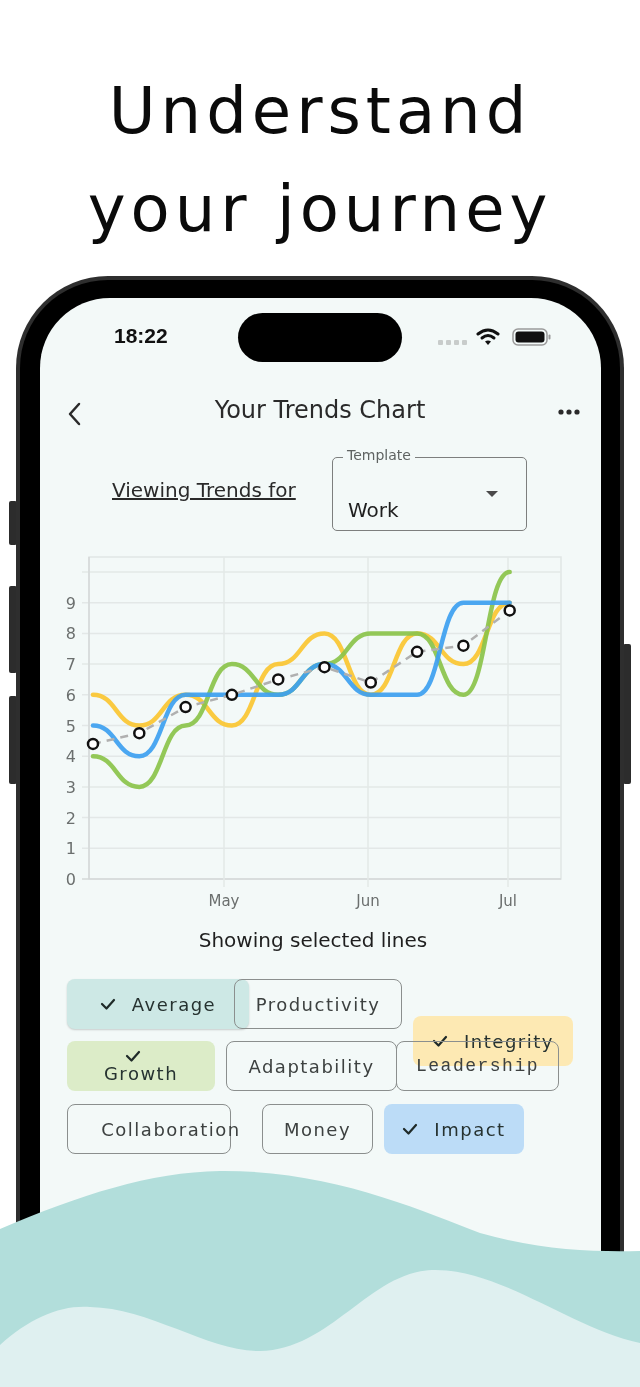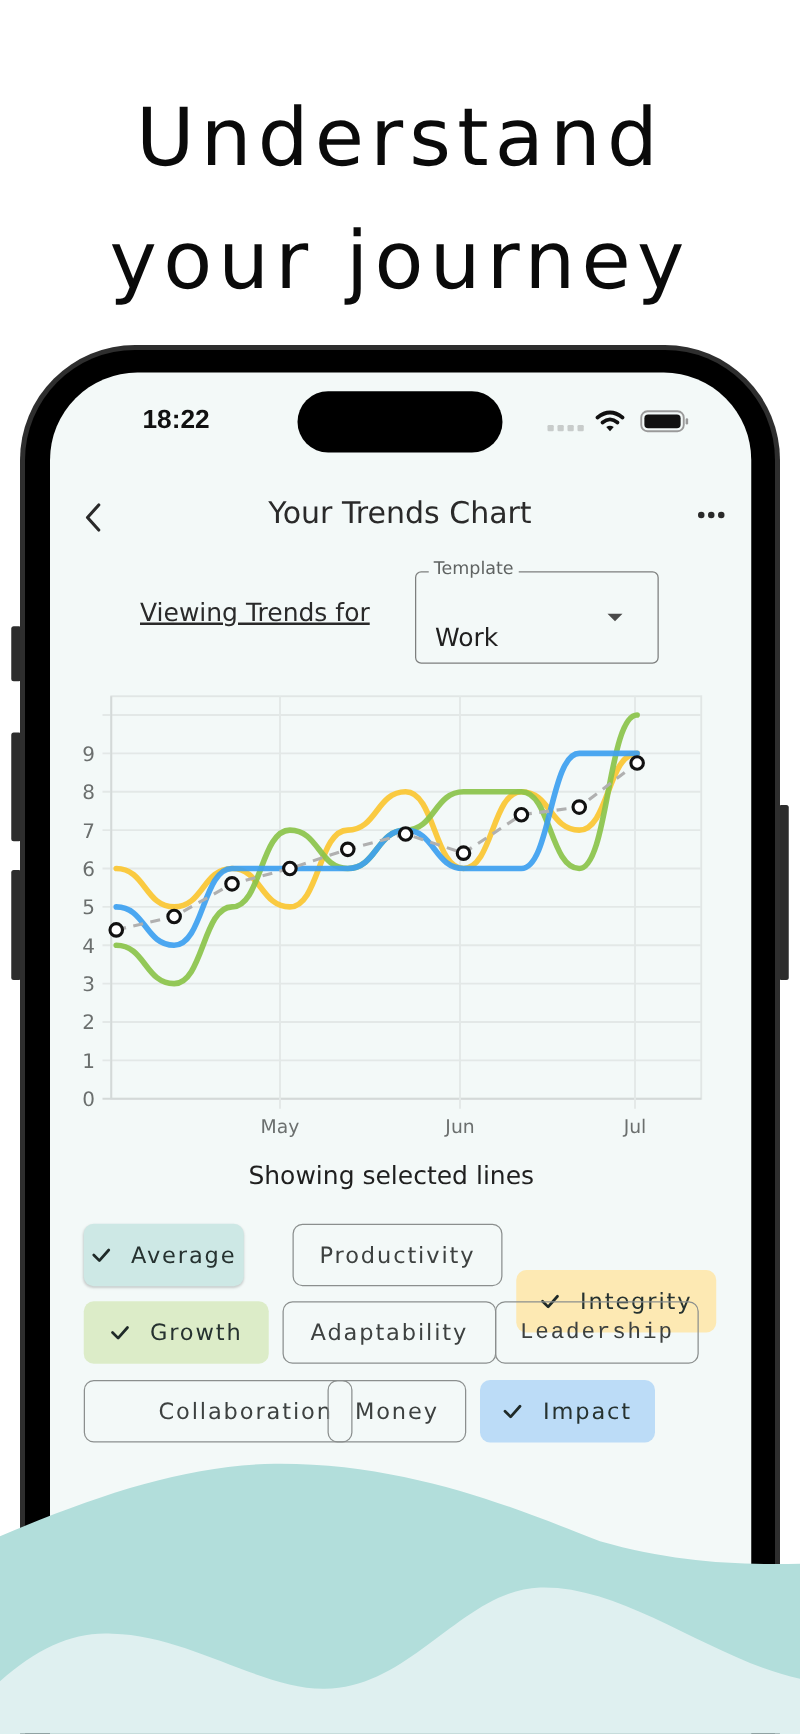--- a/index.html
+++ b/index.html
@@ -183,48 +183,48 @@
     <circle cx="324.5" cy="667.17" r="5" fill="#ffffff" stroke="#111" stroke-width="2.5"></circle>
     <circle cx="370.79999999999995" cy="682.52" r="5" fill="#ffffff" stroke="#111" stroke-width="2.5"></circle>
     <circle cx="417.09999999999997" cy="651.8199999999999" r="5" fill="#ffffff" stroke="#111" stroke-width="2.5"></circle>
     <circle cx="463.4" cy="645.6800000000001" r="5" fill="#ffffff" stroke="#111" stroke-width="2.5"></circle>
     <circle cx="509.7" cy="610.375" r="5" fill="#ffffff" stroke="#111" stroke-width="2.5"></circle>
   </svg>
 
 <div class="showing-label">Showing selected lines</div>
 
 <div id="chips">
-    <div class="chip selected" style="left: 67px; top: 979px; width: 128px; background: rgb(205, 232, 229); box-shadow: rgba(0, 0, 0, 0.18) 0px 1px 2px;">
+    <div class="chip selected" style="left: 67px; top: 979px; width: 182px; background: rgb(205, 232, 229); box-shadow: rgba(0, 0, 0, 0.18) 0px 1px 2px;">
       <svg class="check" viewBox="0 0 16 14">
         <path d="M2 7 L6.5 11.5 L14 3" fill="none" stroke="#1f2a28" stroke-width="2.2" stroke-linecap="round" stroke-linejoin="round"></path>
       </svg>
       <span>Average</span>
     </div>
     <div class="chip" style="left: 234px; top: 979px; width: 168px; justify-content: center;">
       <span>Productivity</span>
     </div>
     <div class="chip selected" style="left: 413px; top: 979px; width: 160px; background: rgb(253, 233, 179); margin-top: 37px;">
       <svg class="check" viewBox="0 0 16 14">
         <path d="M2 7 L6.5 11.5 L14 3" fill="none" stroke="#1f2a28" stroke-width="2.2" stroke-linecap="round" stroke-linejoin="round"></path>
       </svg>
       <span>Integrity</span>
     </div>
-    <div class="chip selected" style="left: 67px; top: 1041px; width: 148px; background: rgb(220, 236, 200);">
+    <div class="chip selected" style="left: 67px; top: 1041px; width: 148px; background: rgb(220, 236, 200); flex-direction: column;">
       <svg class="check" viewBox="0 0 16 14">
         <path d="M2 7 L6.5 11.5 L14 3" fill="none" stroke="#1f2a28" stroke-width="2.2" stroke-linecap="round" stroke-linejoin="round"></path>
       </svg>
       <span>Growth</span>
     </div>
     <div class="chip" style="left: 226px; top: 1041px; width: 171px;">
       <span>Adaptability</span>
     </div>
     <div class="chip" style="left: 396px; top: 1041px; width: 163px; font-family: Liberation Mono, monospace;">
       <span>Leadership</span>
     </div>
-    <div class="chip" style="left: 67px; top: 1104px; width: 215px; padding-left: 44px;">
+    <div class="chip" style="left: 67px; top: 1104px; width: 164px; padding-left: 44px;">
       <span>Collaboration</span>
     </div>
     <div class="chip" style="left: 262px; top: 1104px; width: 111px;">
       <span>Money</span>
     </div>
     <div class="chip selected" style="left: 384px; top: 1104px; width: 140px; background: rgb(188, 220, 247);">
       <svg class="check" viewBox="0 0 16 14">
         <path d="M2 7 L6.5 11.5 L14 3" fill="none" stroke="#1f2a28" stroke-width="2.2" stroke-linecap="round" stroke-linejoin="round"></path>
       </svg>
       <span>Impact</span>

